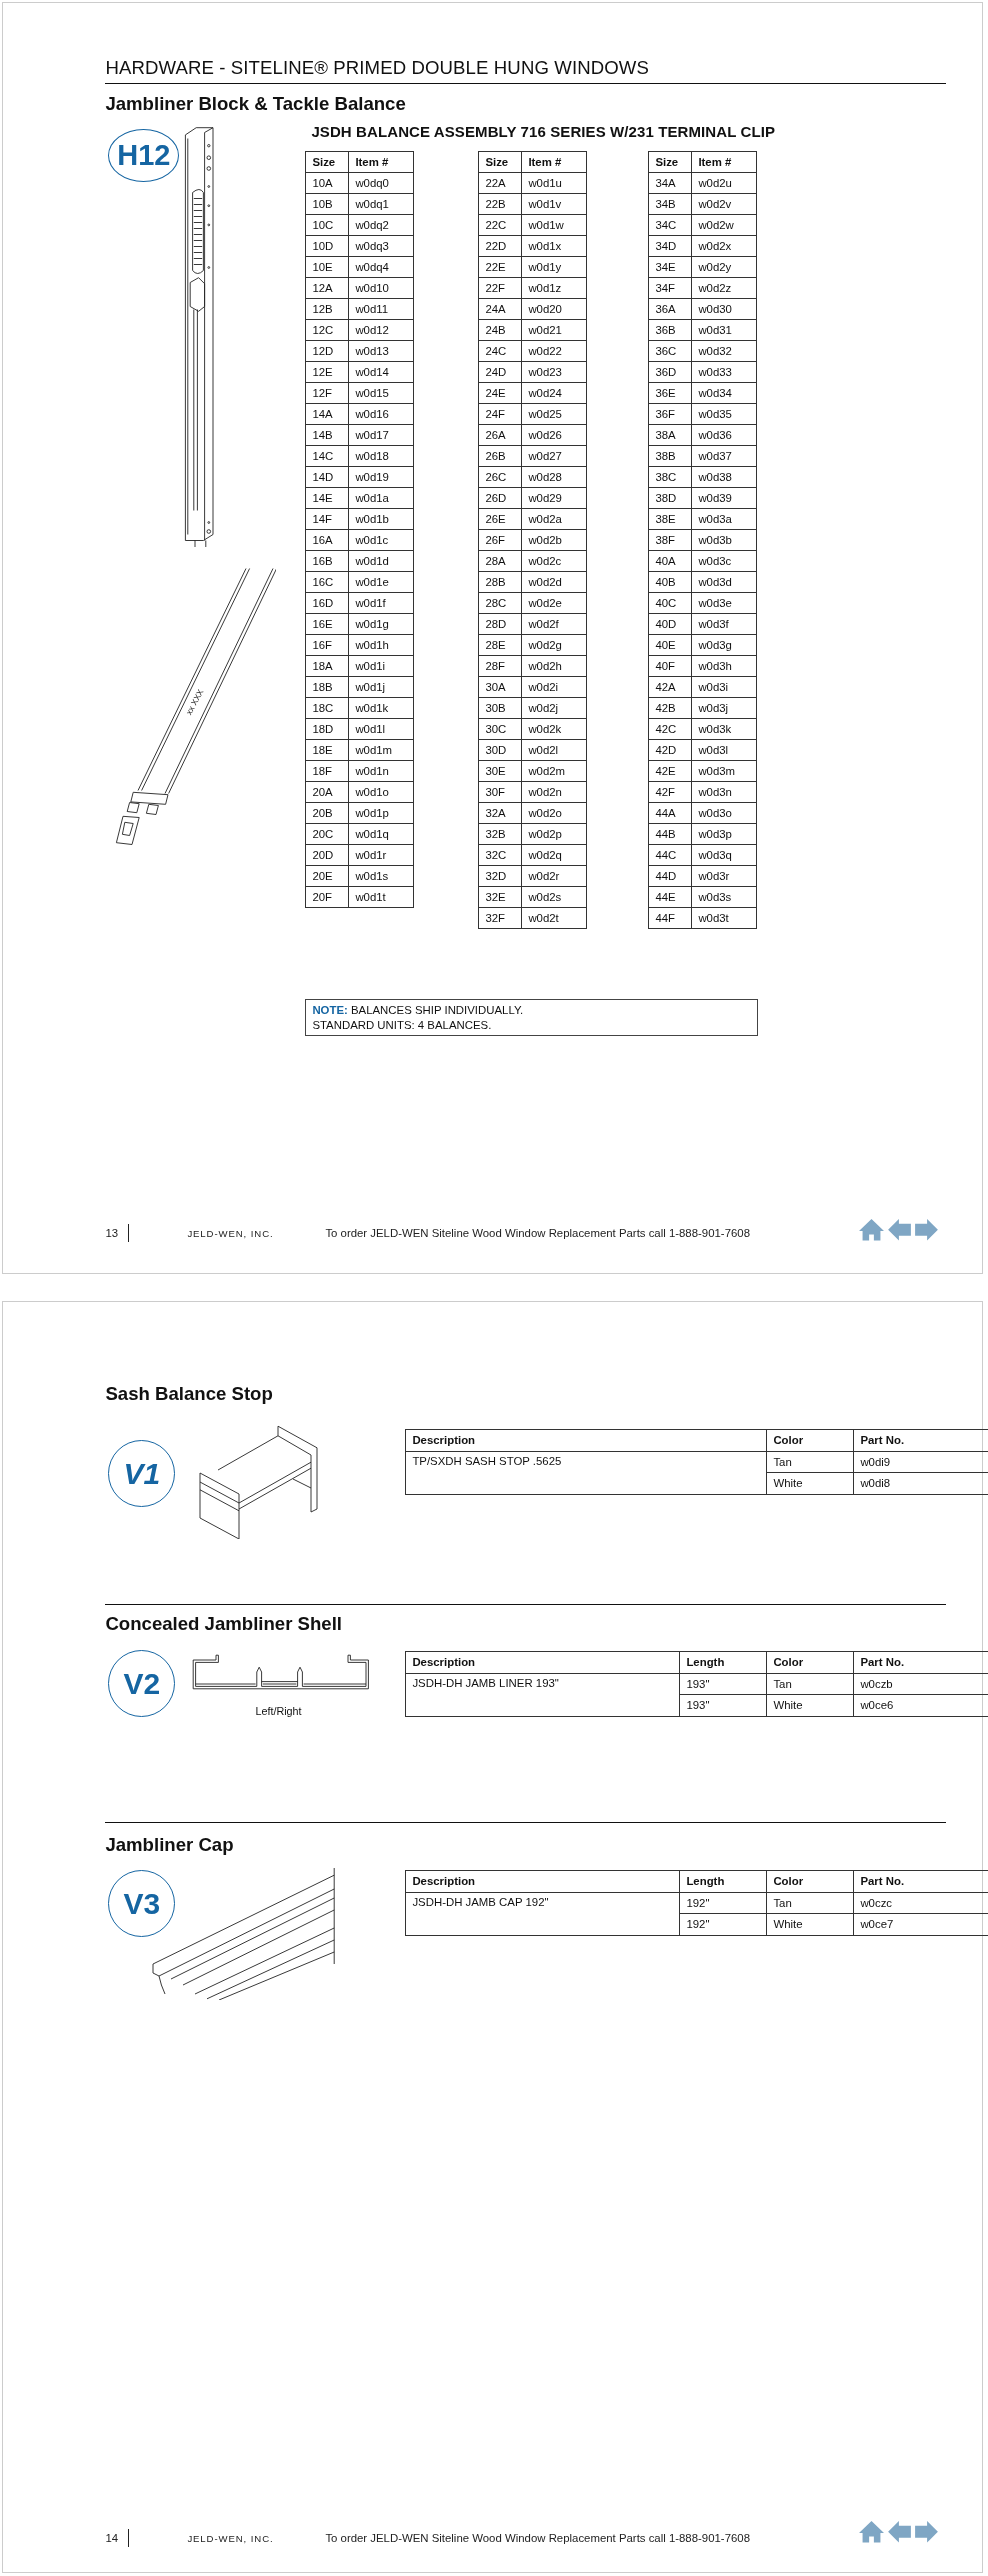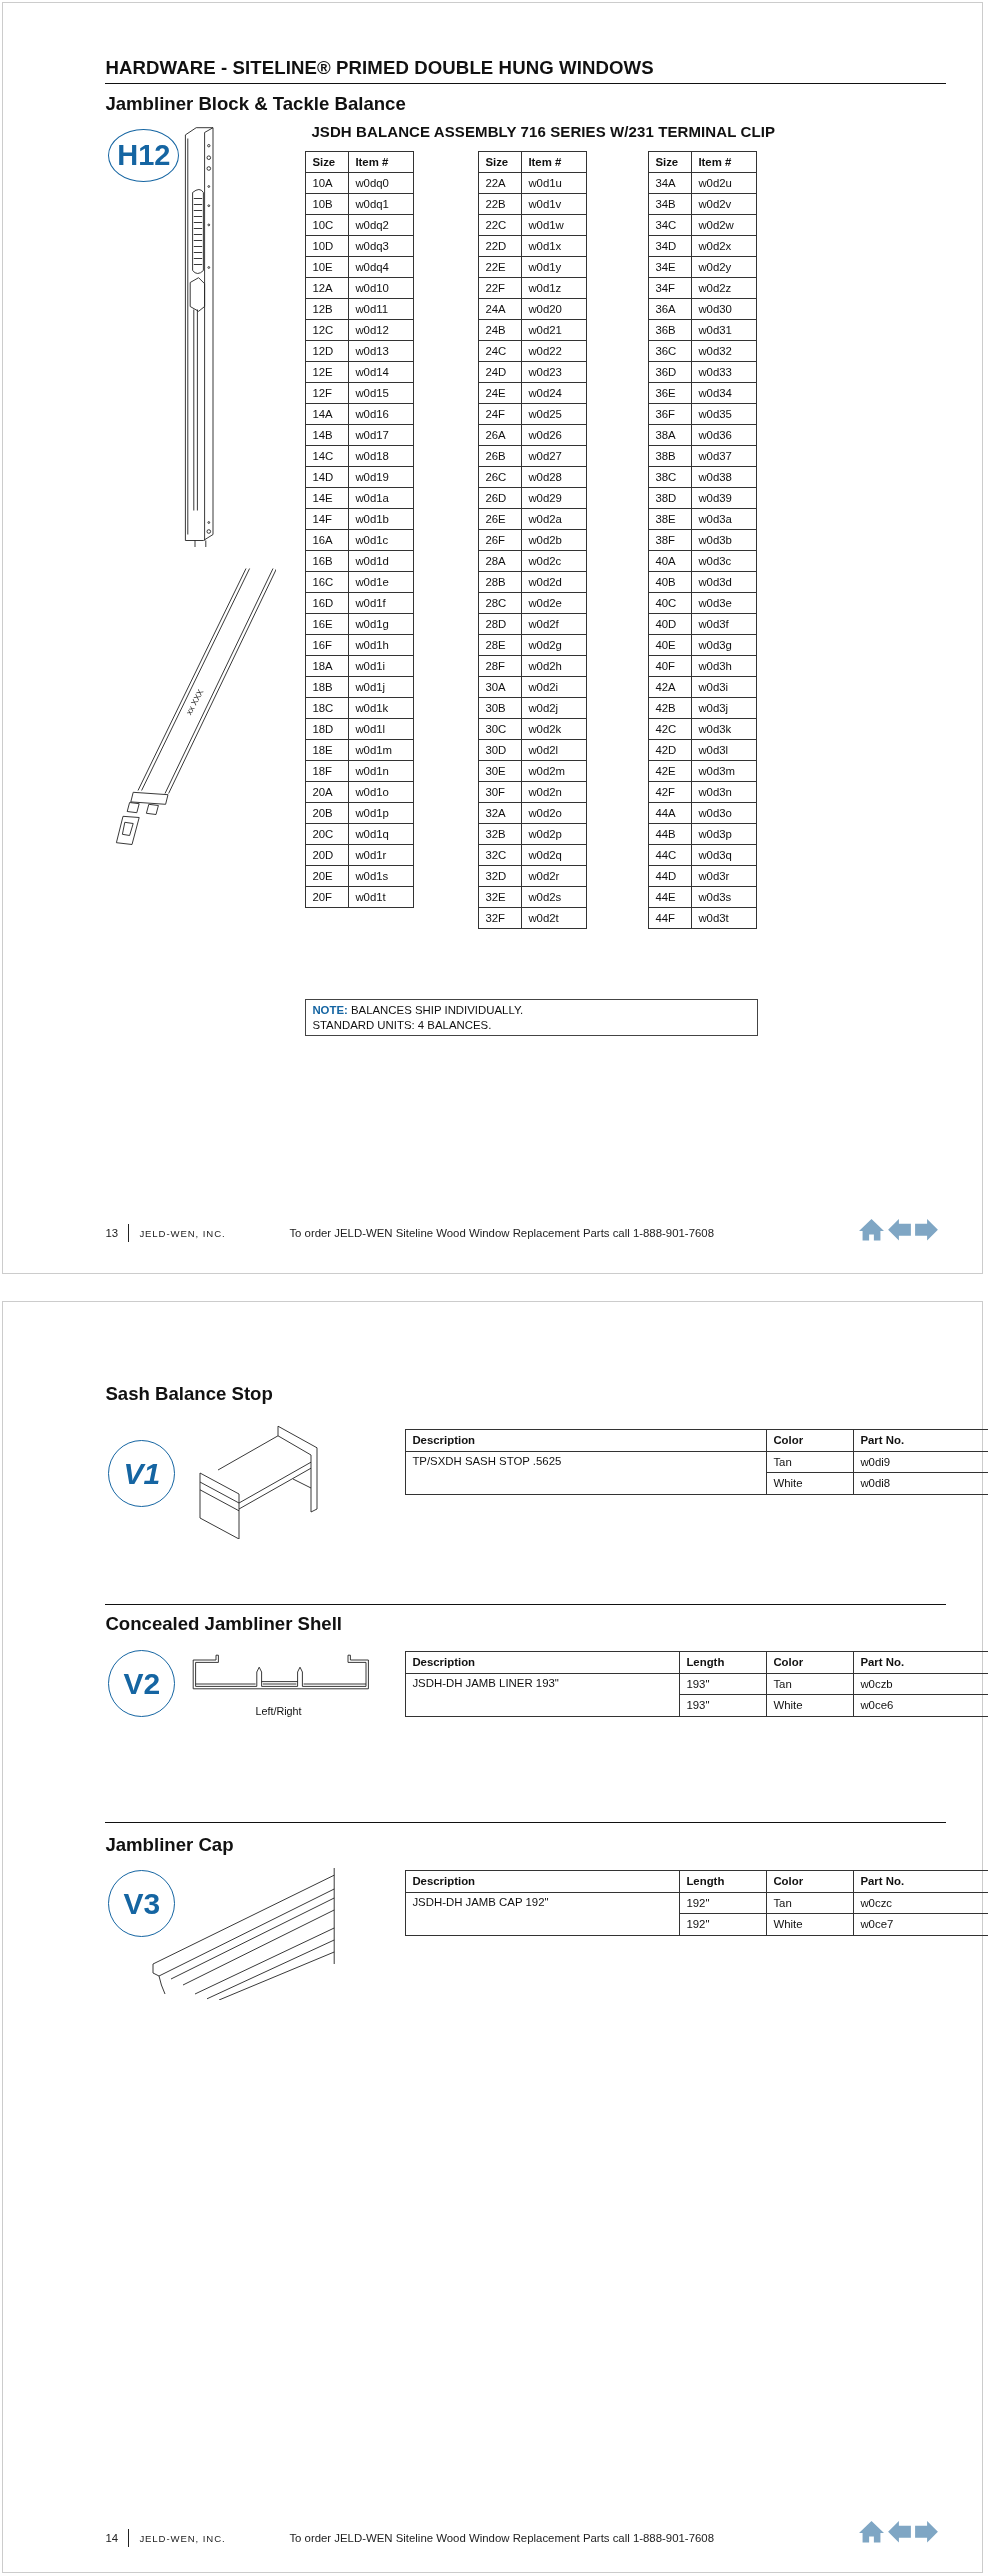--- a/index.html
+++ b/index.html
@@ -1,43 +1,43 @@
 <!DOCTYPE html>
 <html style="font-size:9.6px"><head>
 <meta charset="utf-8">
 <style>
   html, body { margin:0; padding:0; background:#ffffff; }
   body { width:989px; height:2576px; position:relative; font-family:"Liberation Sans", sans-serif; color:#111; overflow:hidden; }
   .page { position:absolute; left:2.4px; width:981px; border:1.2px solid #cccccc; box-sizing:border-box; background:#fff; }
   #page1 { top:2.4px; height:1272px; }
   #page2 { top:1301px; height:1272px; }
 
-  .page-title { position:absolute; left:102px; width:841px; font-size:18.6px; letter-spacing:0.1px; font-weight:bold; border-bottom:1.8px solid #111; padding-bottom:3.6px; }
+  .page-title { position:absolute; left:102px; width:841px; font-size:18.6px; letter-spacing:0.1px; font-weight:normal; border-bottom:1.8px solid #111; padding-bottom:3.6px; }
   .section-title { position:absolute; left:102px; font-size:18.6px; font-weight:bold; }
   .section-rule { position:absolute; left:102px; width:841px; height:0; border-top:1.8px solid #111; }
 
   .badge { position:absolute; width:67px; height:67px; border:1.8px solid #1565a2; border-radius:50%; box-sizing:border-box; color:#1565a2; font-weight:bold; font-size:30px; display:flex; align-items:center; justify-content:center; }
   #page1 .badge { width:71px; height:53px; font-size:29px; }
 
   .subhead { position:absolute; left:308px; font-size:15px; font-weight:bold; letter-spacing:0.1px; }
 
   table.size-table { position:absolute; border-collapse:collapse; font-size:11.4px; }
   table.size-table th, table.size-table td { border:1.2px solid #333; height:21px; padding:0 0 0 6px; text-align:left; box-sizing:border-box; }
   table.size-table th { font-weight:bold; }
   table.size-table .c1 { width:43px;margin-top:19px; }
   table.size-table .c2 { width:65px; }
 
   .note { position:absolute; left:302px; top:996px; width:453px; height:37px; border:1.2px solid #444; box-sizing:border-box; padding:2.4px 6px; font-size:11.4px; line-height:15.6px; }
   .note .lbl { color:#1565a2; font-weight:bold; }
 
   .footer { position:absolute; left:102px; font-size:11.4px; color:#222; display:flex; align-items:center; }
   .footer .pg { width:19px; }
   .footer .sep { display:inline-block; width:0.6px; height:18px; background:#222; margin:0 10.8px 0 3.6px; }
-  .footer .co { letter-spacing:0.9px; font-size:9.6px; width:138px; }
-  .footer .order { margin-left:12px; }
+  .footer .co { letter-spacing:0.9px; font-size:9.6px; width:138px;margin-left:48px; }
+  .footer .order { }
   .nav-icons { position:absolute; display:flex; gap:3.6px; }
   .nav-icons svg { display:block; }
 
   table.parts { position:absolute; left:402px; width:631px; border-collapse:collapse; font-size:11.4px; }
   table.parts th, table.parts td { border:1.2px solid #333; height:21.6px; padding:0 6px; text-align:left; vertical-align:middle; box-sizing:border-box; }
   table.parts th { font-weight:bold; }
   table.parts td.desc { vertical-align:top; padding-top:3.6px; }
 
   .illus { position:absolute; }
   .caption { position:absolute; font-size:10.8px; }

